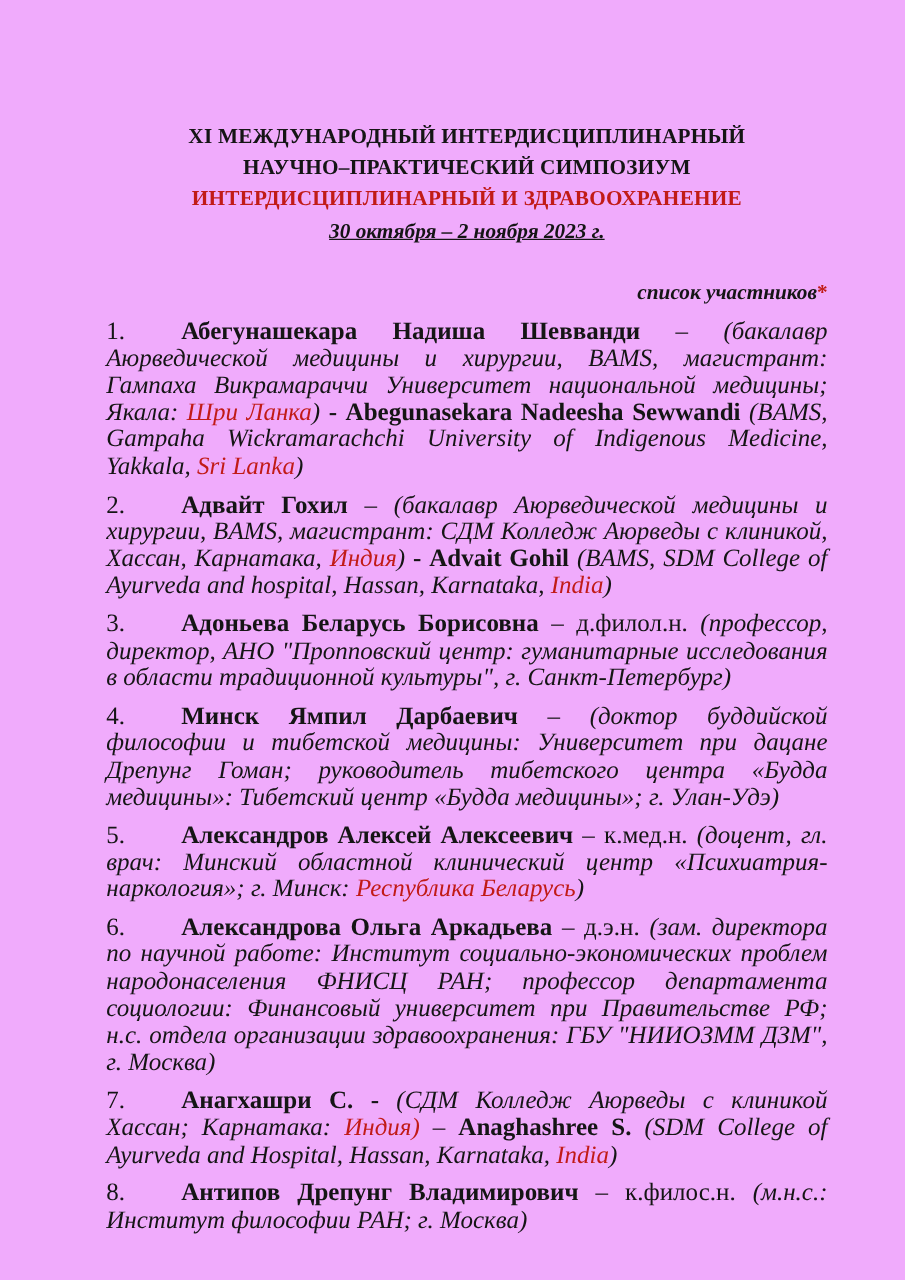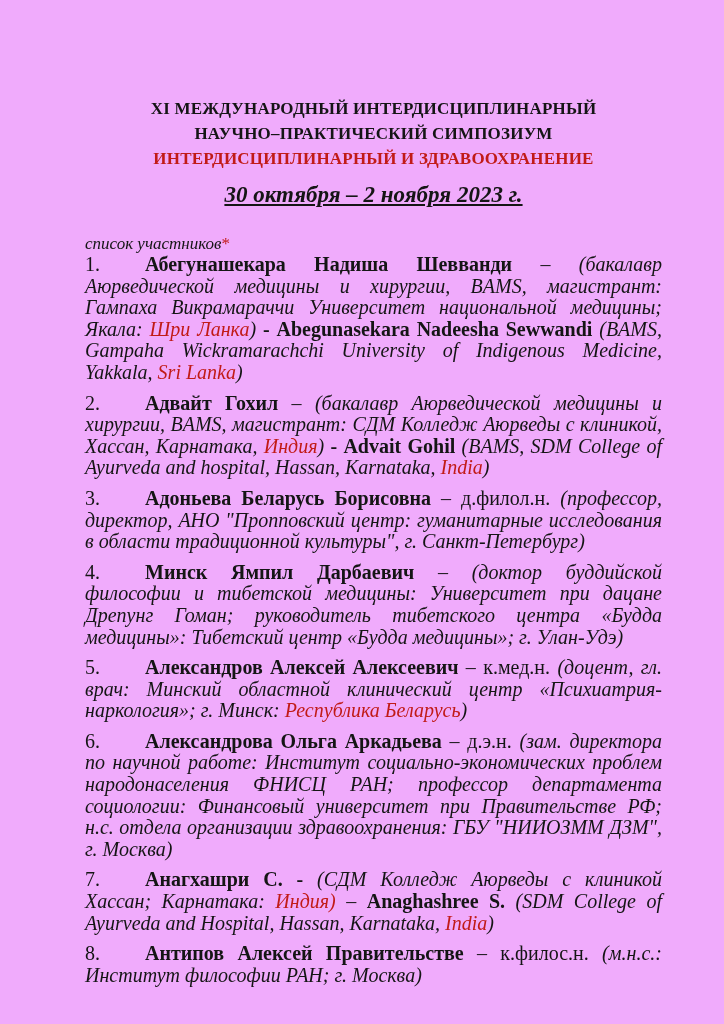--- a/index.html
+++ b/index.html
@@ -27,34 +27,34 @@
     letter-spacing: 0.2px;
   }
   .subtitle-line {
     font-size: 17px;
     font-weight: bold;
     line-height: 25px;
     letter-spacing: 0.2px;
   }
   .r { color: var(--red, #C11B17); }
   .date-line {
-    font-size: 23px;
+    font-size: 17px;
     font-weight: bold;
     font-style: italic;
     line-height: 25px;
     text-decoration: underline;
-    margin-top: 11px;
+    margin-top: 1px;
   }
   .list-label {
-    text-align: left;
+    text-align: right;
     font-size: 17px;
-    font-weight: normal;
+    font-weight: bold;
     font-style: italic;
     margin-top: 27px;
-    margin-bottom: 0;
+    margin-bottom: 11px;
   }
   .list-label .star {
     color: var(--red, #C11B17);
     font-style: normal;
   }
   .participants { margin-top: 0; }
   p.entry {
     font-size: 20px;
     line-height: 21.6px;
     text-align: justify;
@@ -85,15 +85,15 @@
   </div>
 
   <div class="participants">
       <p class="entry"><span class="num">1.</span><span class="b">Абегунашекара Надиша Шевванди</span><span> – </span><span class="i">(бакалавр Аюрведической медицины и хирургии, BAMS, магистрант: Гампаха Викрамараччи Университет национальной медицины; Якала: </span><span class="i r">Шри Ланка</span><span class="i">) </span><span class="b">- Abegunasekara Nadeesha Sewwandi </span><span class="i">(BAMS, Gampaha Wickramarachchi University of Indigenous Medicine, Yakkala, </span><span class="i r">Sri Lanka</span><span class="i">)</span></p>
       <p class="entry"><span class="num">2.</span><span class="b">Адвайт Гохил</span><span> – </span><span class="i">(бакалавр Аюрведической медицины и хирургии, BAMS, магистрант: СДМ Колледж Аюрведы с клиникой, Хассан, Карнатака, </span><span class="i r">Индия</span><span class="i">) </span><span class="b">- Advait Gohil </span><span class="i">(BAMS, SDM College of Ayurveda and hospital, Hassan, Karnataka, </span><span class="i r">India</span><span class="i">)</span></p>
       <p class="entry"><span class="num">3.</span><span class="b">Адоньева Беларусь Борисовна</span><span> – д.филол.н. </span><span class="i">(профессор, директор, АНО "Пропповский центр: гуманитарные исследования в области традиционной культуры", г. Санкт-Петербург)</span></p>
       <p class="entry"><span class="num">4.</span><span class="b">Минск Ямпил Дарбаевич</span><span> – </span><span class="i">(доктор буддийской философии и тибетской медицины: Университет при дацане Дрепунг Гоман; руководитель тибетского центра «Будда медицины»: Тибетский центр «Будда медицины»; г. Улан-Удэ)</span></p>
       <p class="entry"><span class="num">5.</span><span class="b">Александров Алексей Алексеевич</span><span> – к.мед.н. </span><span class="i">(доцент, гл. врач: Минский областной клинический центр «Психиатрия-наркология»; г. Минск: </span><span class="i r">Республика Беларусь</span><span class="i">)</span></p>
       <p class="entry"><span class="num">6.</span><span class="b">Александрова Ольга Аркадьева</span><span> – д.э.н. </span><span class="i">(зам. директора по научной работе: Институт социально-экономических проблем народонаселения ФНИСЦ РАН; профессор департамента социологии: Финансовый университет при Правительстве РФ; н.с. отдела организации здравоохранения: ГБУ "НИИОЗММ ДЗМ", г. Москва)</span></p>
       <p class="entry"><span class="num">7.</span><span class="b">Анагхашри С.</span><span class="b"> - </span><span class="i">(СДМ Колледж Аюрведы с клиникой Хассан; Карнатака: </span><span class="i r">Индия)</span><span class="i"> – </span><span class="b">Anaghashree S. </span><span class="i">(SDM College of Ayurveda and Hospital, Hassan, Karnataka, </span><span class="i r">India</span><span class="i">)</span></p>
-      <p class="entry"><span class="num">8.</span><span class="b">Антипов Алексей Правительстве</span><span> – к.филос.н. </span><span class="i">(м.н.с.: Институт философии РАН; г. Москва)</span></p>
+      <p class="entry"><span class="num">8.</span><span class="b">Антипов Дрепунг Владимирович</span><span> – к.филос.н. </span><span class="i">(м.н.с.: Институт философии РАН; г. Москва)</span></p>
     </div>
 </div>
 
 </body></html>

